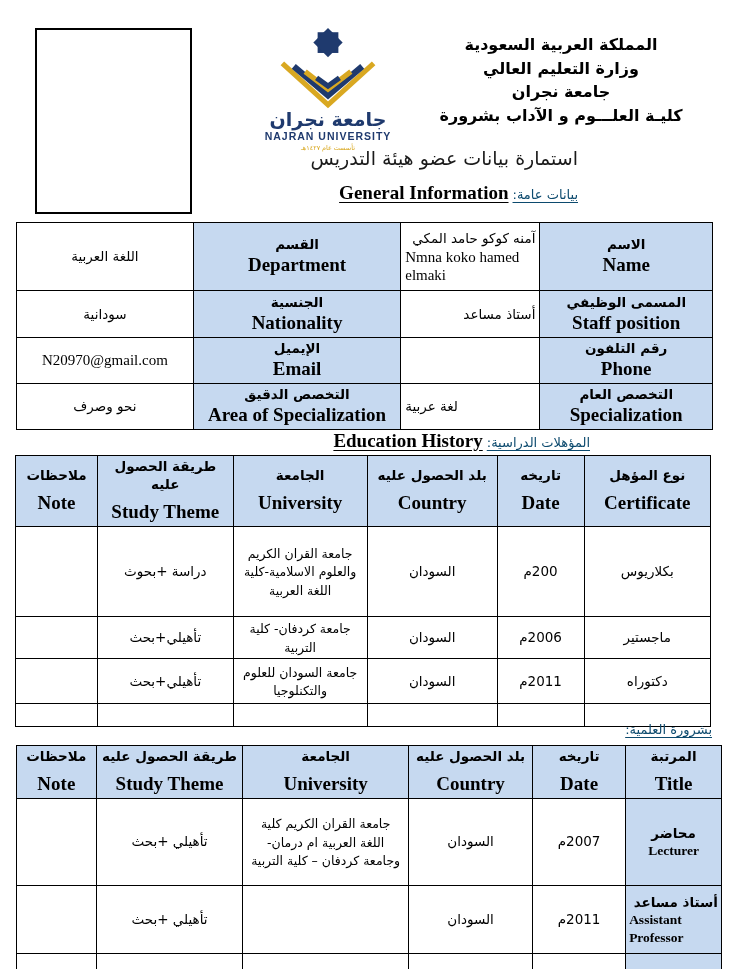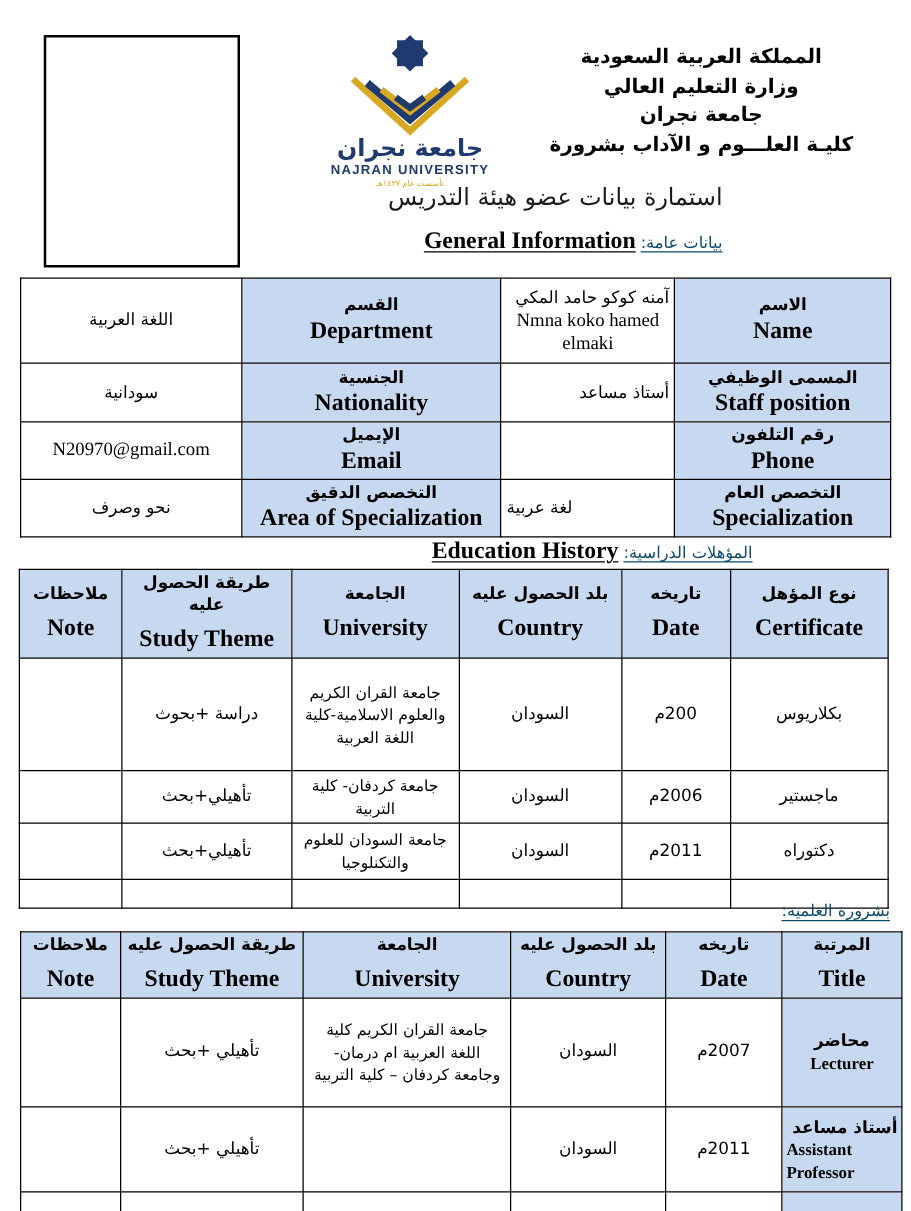--- a/index.html
+++ b/index.html
@@ -22,21 +22,21 @@
   .logo-sub { font-family:Liberation Sans, sans-serif; font-size:6.5px; color:var(--gold);
     direction:rtl; line-height:1.4; }
   .org-block { position:absolute; right:8px; top:33px; width:320px; text-align:center;
     direction:rtl; font-family:"DejaVu Sans",sans-serif; font-weight:bold;
     font-size:16px; line-height:1.48; }
   
   .form-title { position:absolute; top:147px; right:151px; direction:rtl;
     font-family:"DejaVu Sans",sans-serif; font-size:19px; color:#1a1a1a; }
   .sec-line { position:absolute; direction:rtl; white-space:nowrap; }
   .sec-general { top:182px; right:151px; }
-  .sec-education { top:430px; right:127px; }
+  .sec-education { top:430px; right:139px; }
   .sec-rank { top:720px; right:17px; }
   .sec-ar { font-family:"DejaVu Sans",sans-serif; font-size:13px; color:#0c4a6e;
     text-decoration:underline; text-underline-offset:3px; }
   .sec-en { font-family:"Liberation Serif",serif; font-weight:bold; font-size:19px;
     text-decoration:underline; text-underline-offset:3px; }
   
   table { border-collapse:collapse; table-layout:fixed; direction:rtl; }
   td { border:1.5px solid #000; padding:1px 4px; vertical-align:middle;
     text-align:center; overflow:hidden; }
   .t-general { position:absolute; top:222px; left:16px; width:697px; }
@@ -100,21 +100,21 @@
         <col style="width:25.4%">
       </colgroup>
     <tbody>
         <tr style="height:68px">
       <td class="hdr">
         <span class="lbl-ar">الاسم</span>
         <span class="lbl-en">Name</span>
       </td>
       <td class="ta-r">
         <span class="val-ar" style="display:block">آمنه كوكو حامد المكي</span>
-        <span class="val-en" style="display:block;text-align:center">Nmna koko hamed elmaki</span>
+        <span class="val-en" style="display:block;text-align:left">Nmna koko hamed elmaki</span>
       </td>
       <td class="hdr">
         <span class="lbl-ar">القسم</span>
         <span class="lbl-en">Department</span>
       </td>
       <td>
         <span class="val-ar">اللغة العربية</span>
       </td>
     </tr>
     <tr style="height:47px">

